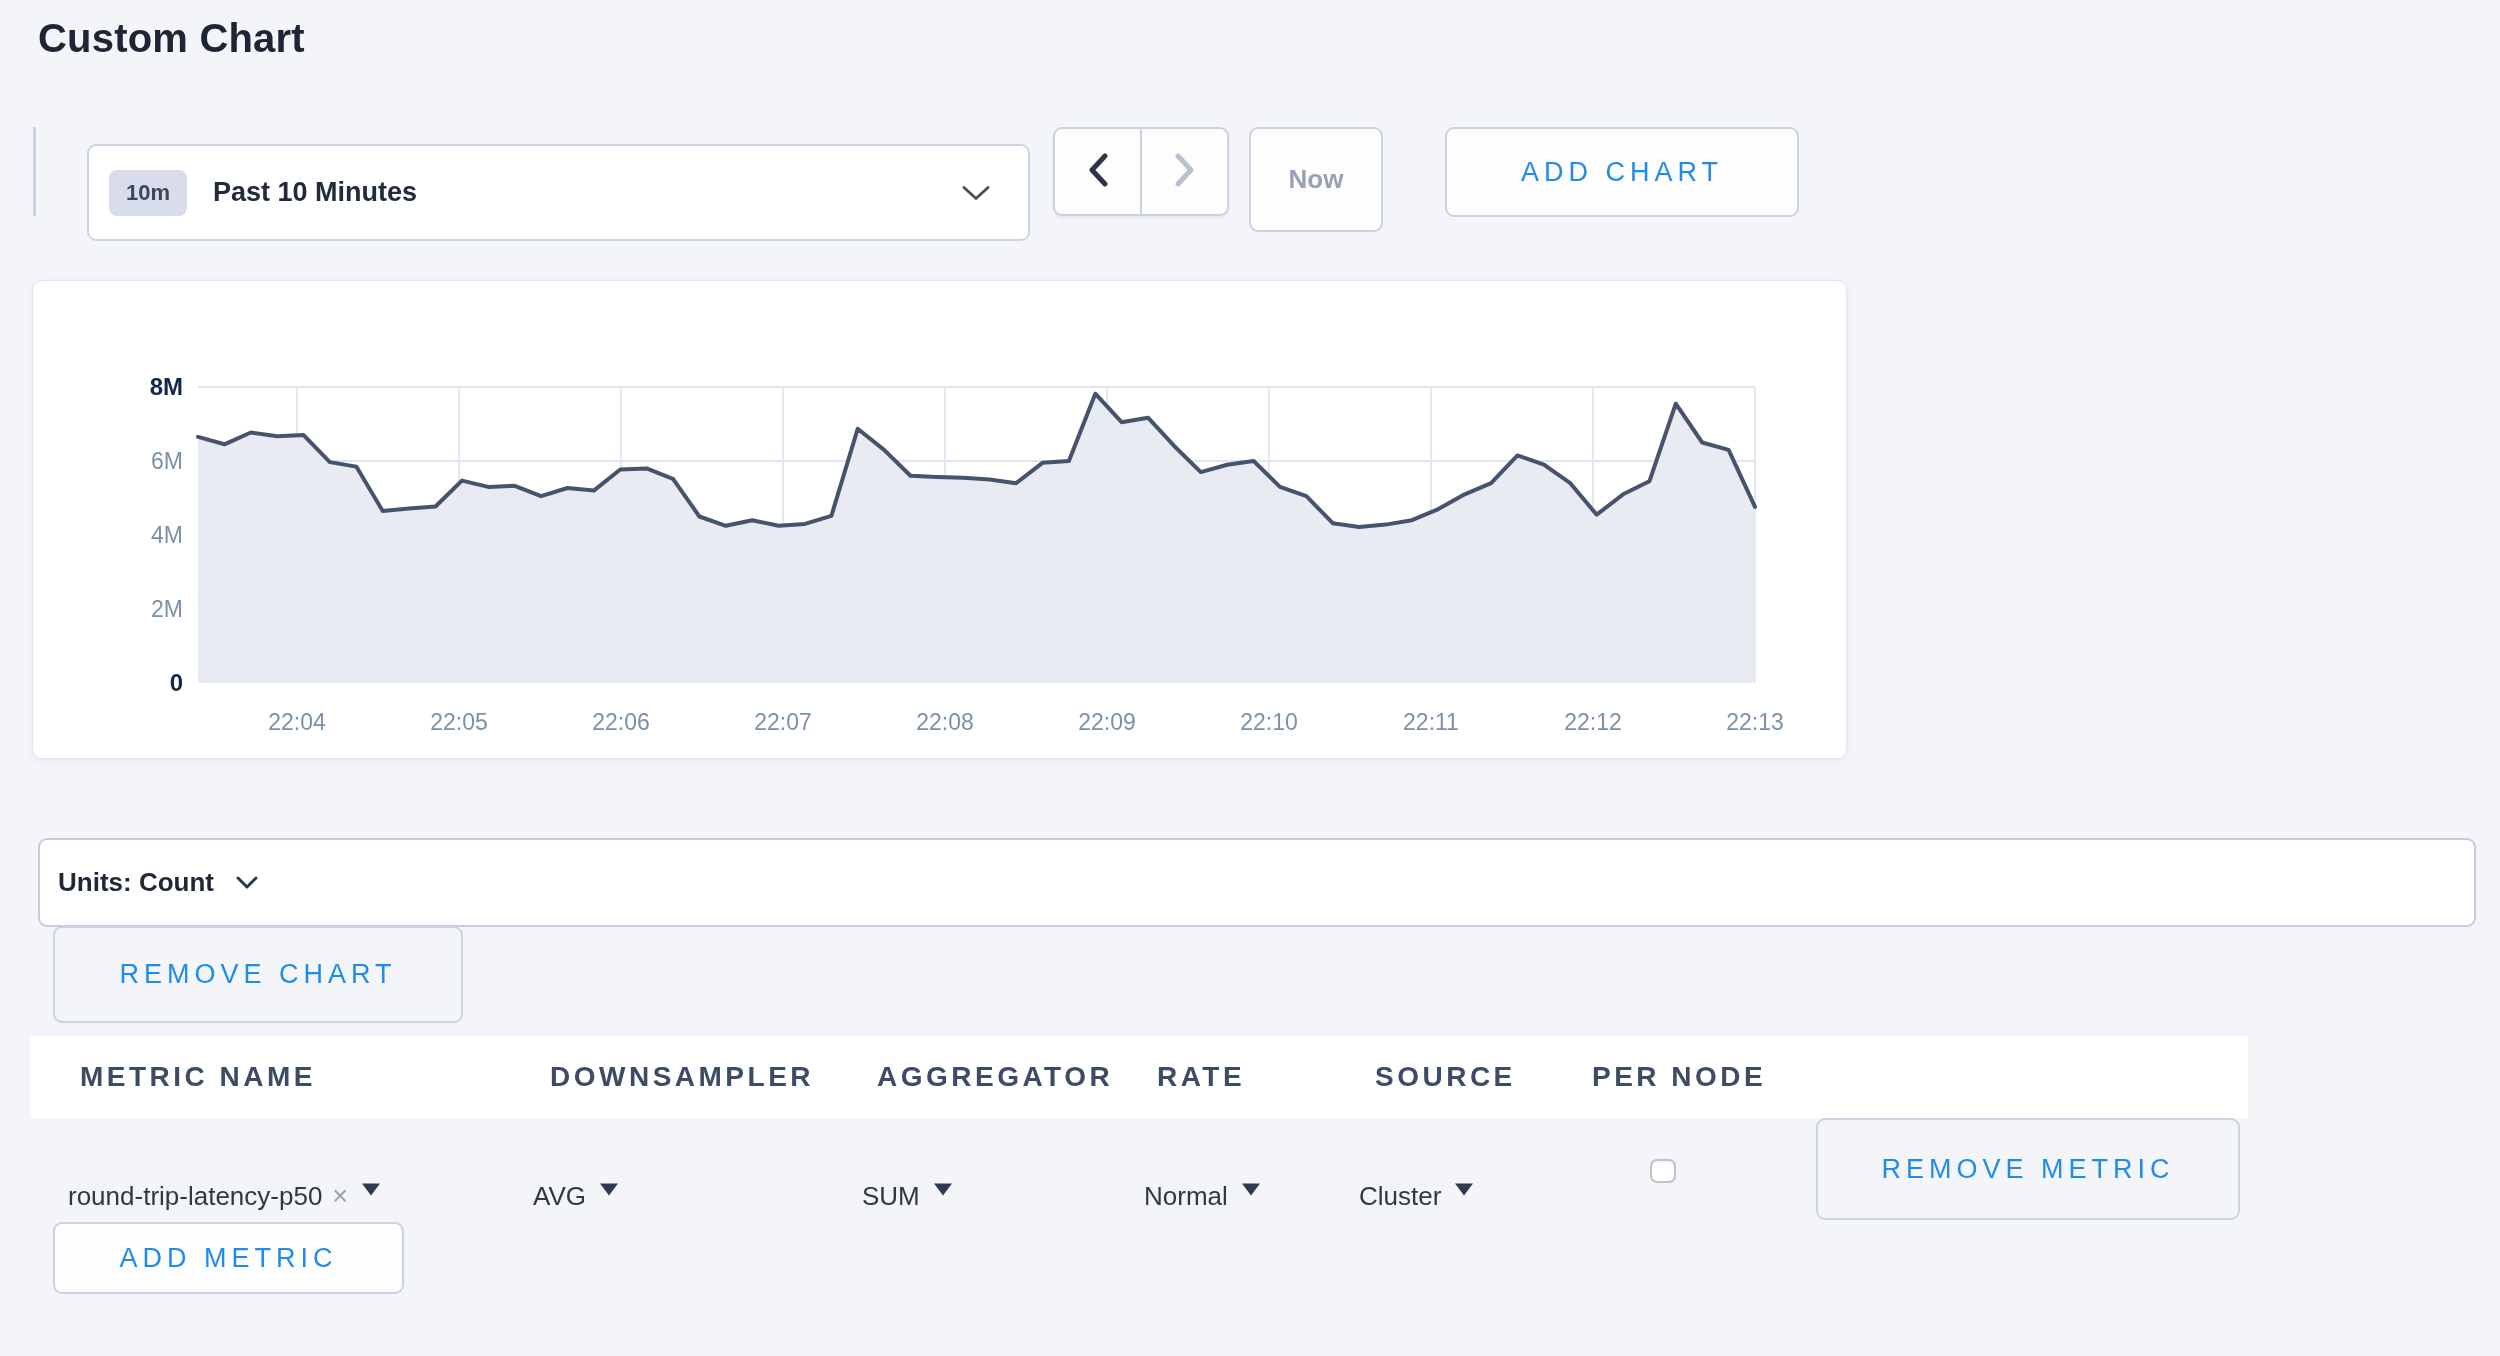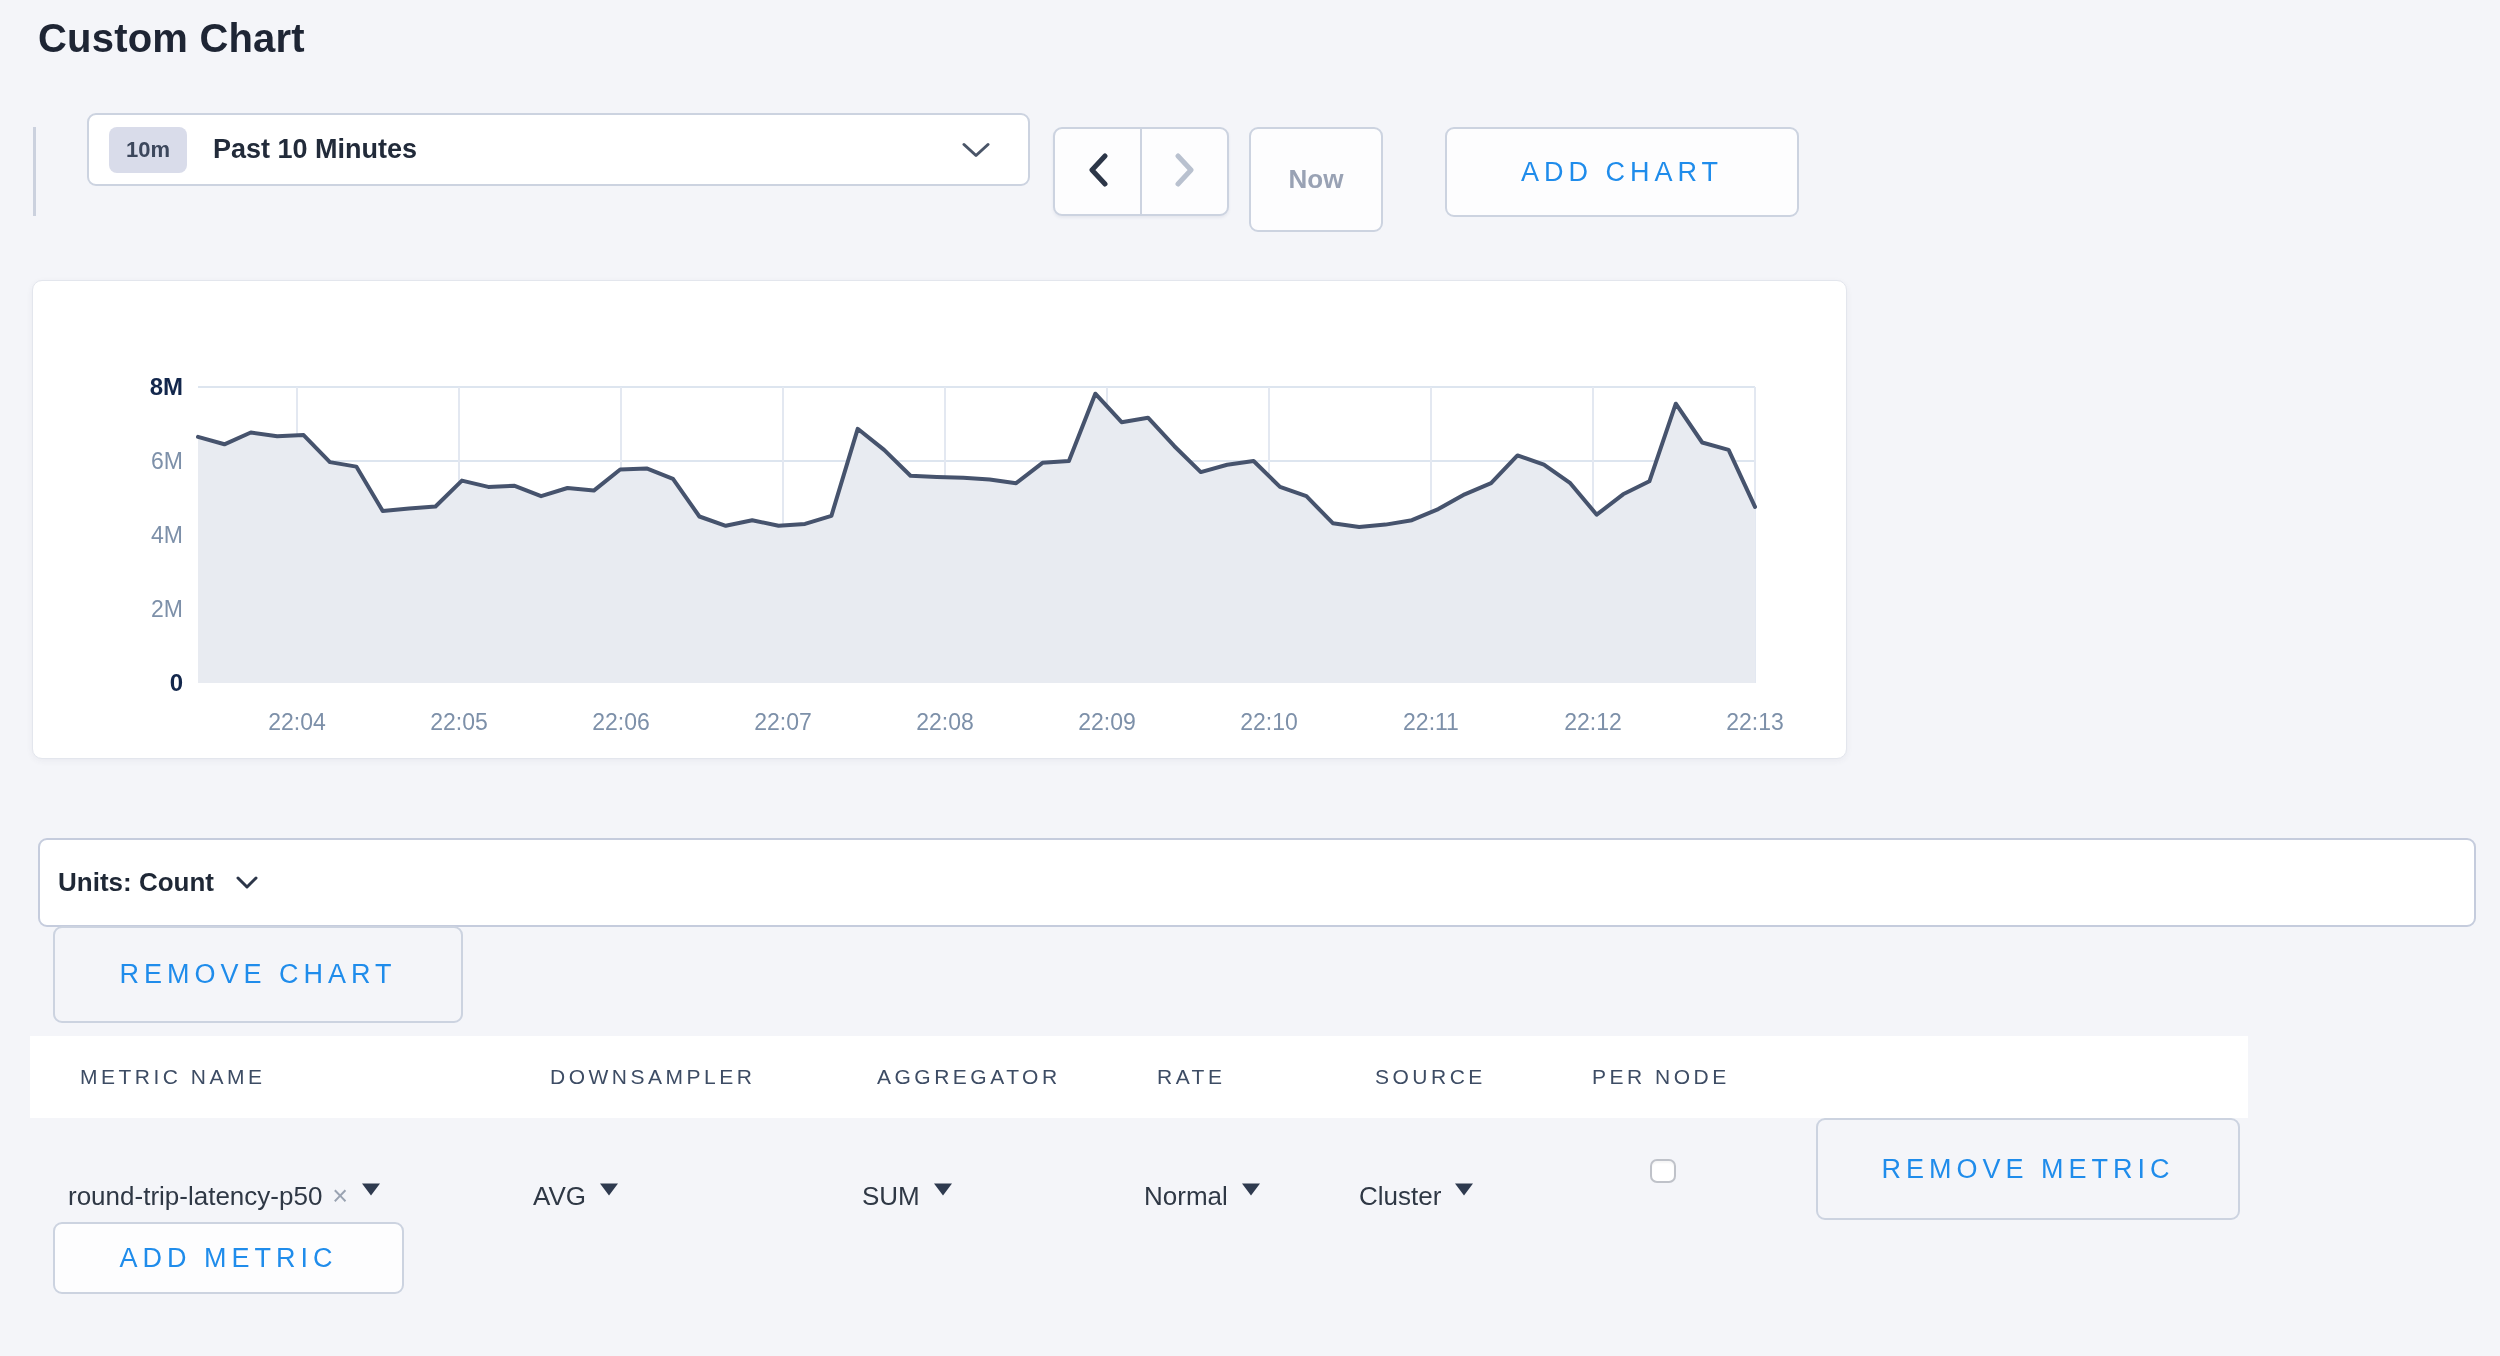--- a/index.html
+++ b/index.html
@@ -18,21 +18,21 @@
     left:38px;top:16px;
     font-size:40px;font-weight:700;color:#1e2534;letter-spacing:.2px;
   }
 
   
   .toolbar-rule{left:33px;top:127px;width:3px;height:89px;background:#cbd1de;}
   .ctl{
     box-sizing:border-box;border:2px solid #ccd3e0;border-radius:9px;
     background:#fdfdfe;display:flex;align-items:center;
   }
-  .time-select{left:87px;top:113px;width:943px;height:73px;background:#ffffff;cursor:pointer;}
+  .time-select{left:87px;top:144px;width:943px;height:97px;background:#ffffff;cursor:pointer;}
   .time-badge{
     margin-left:20px;background:#d9dcea;border-radius:8px;
     padding:10px 17px;font-size:22px;font-weight:700;color:#3c475c;
   }
   .time-label{margin-left:26px;font-size:27px;font-weight:700;color:#222b3a;}
   .time-chevron{position:absolute;right:38px;top:50%;transform:translateY(-50%);display:flex;}
 
   .arrow-group{left:1053px;top:127px;width:176px;height:89px;padding:0;overflow:hidden;
     box-shadow:0 2px 3px rgba(70,80,110,.08);}
   .arrow-half{width:50%;height:100%;display:flex;align-items:center;justify-content:center;cursor:pointer;}
@@ -66,21 +66,21 @@
   }
   .units-label{margin-left:18px;font-size:26px;font-weight:700;color:#1f2836;}
   .units-chevron{margin-left:22px;display:flex;}
 
   .remove-chart-btn{left:53px;top:926px;width:410px;height:97px;background:transparent;text-align:right;}
 
   
   .table-head-band{left:30px;top:1036px;width:2218px;height:82px;background:#ffffff;}
   .th{
     position:absolute;top:50%;transform:translateY(-50%);
-    font-size:21px;font-weight:400;letter-spacing:3.5px;color:#3d4c64;white-space:nowrap;
+    font-size:28px;font-weight:700;letter-spacing:3.5px;color:#3d4c64;white-space:nowrap;
   }
   .row-item{position:absolute;top:1172px;transform:translateY(-50%);
     display:flex;align-items:flex-start;font-size:26px;color:#2f3845;cursor:pointer;white-space:nowrap;margin-top:24px;}
   .caret{width:0;height:0;border-left:9px solid transparent;border-right:9px solid transparent;
     border-top:12px solid #2e3a4f;margin-left:14px;margin-top:3px;}
   .x-remove{color:#9aa3b2;font-size:27px;margin-left:10px;cursor:pointer;}
   .checkbox{
     left:1650px;top:1159px;width:26px;height:24px;box-sizing:border-box;
     border:2px solid #bfc2c9;border-radius:7px;background:#ffffff;cursor:pointer;
     box-shadow:inset 0 2px 2px rgba(0,0,0,.04);

